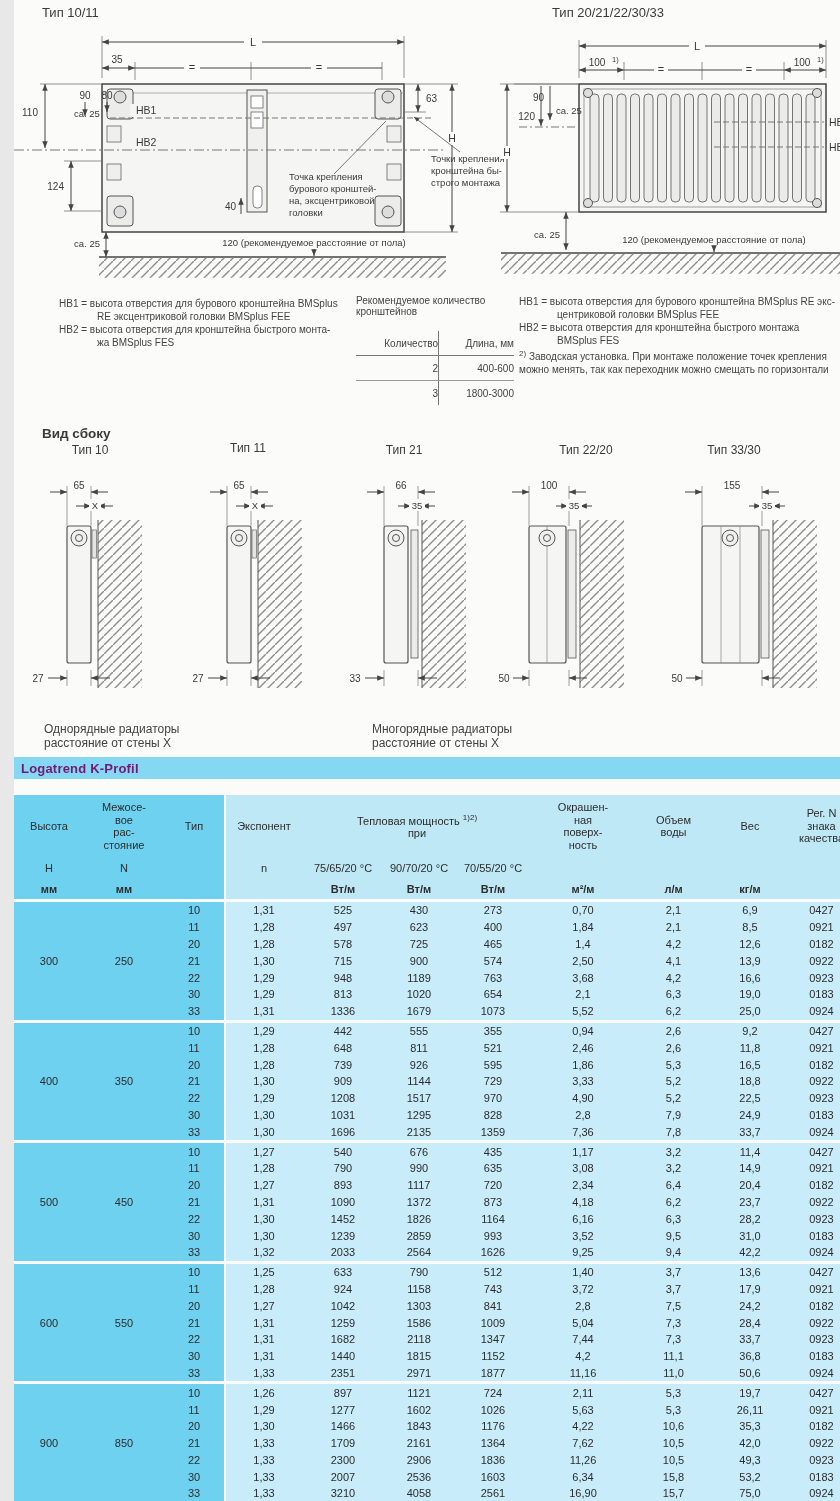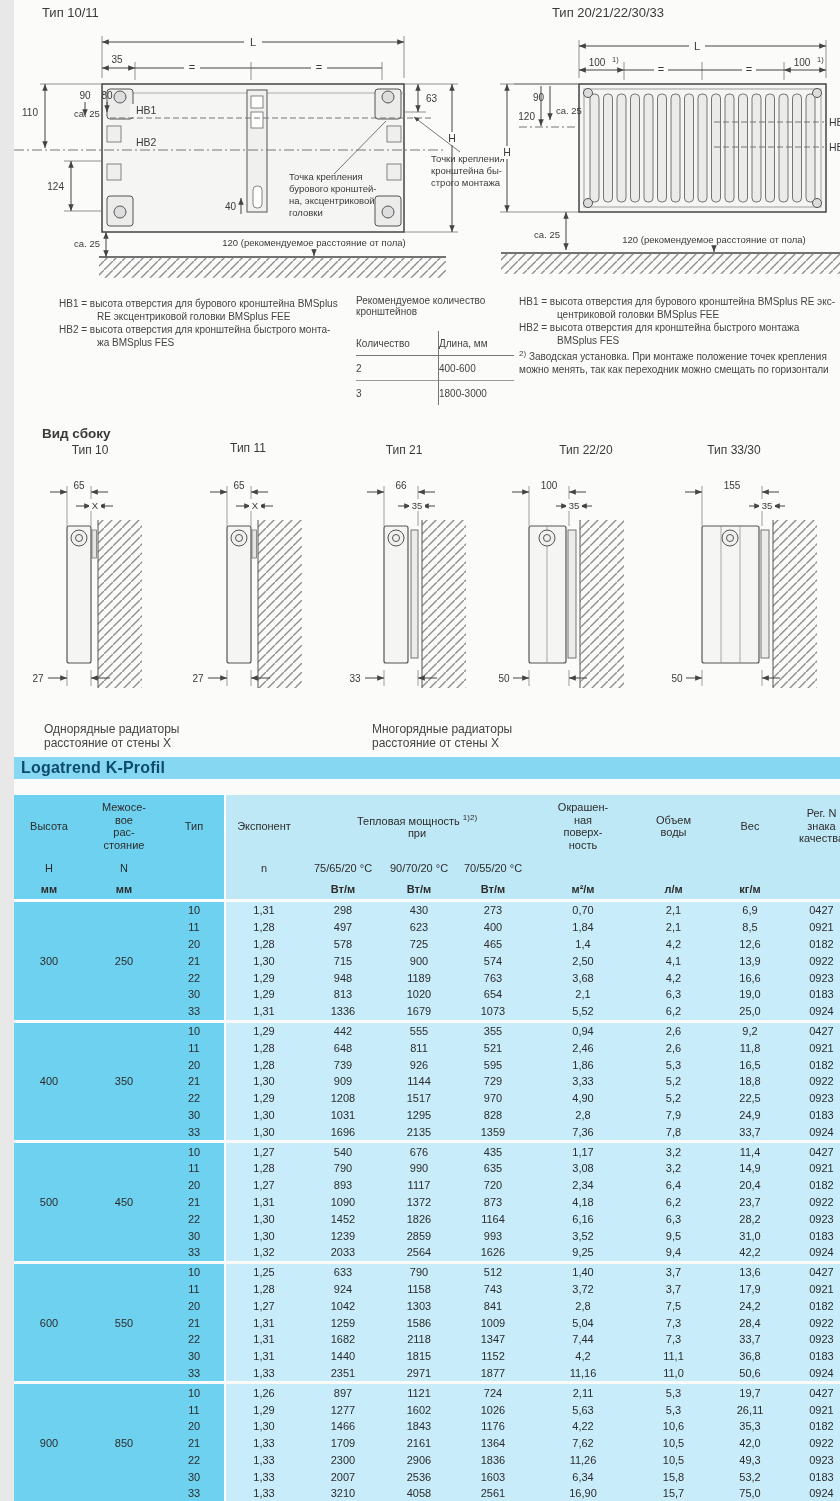--- a/index.html
+++ b/index.html
@@ -4,28 +4,28 @@
 <style>
   html,body{margin:0;padding:0;background:#e8e8e8;}
   .page{position:relative;width:840px;height:1501px;background:#fbfbfa;
         font-family:"Liberation Sans","DejaVu Sans",sans-serif;color:#333;overflow:hidden;margin-left:14px;
         --cols:70px 80px 60px 80px 78px 74px 74px 106px 75px 78px 65px;}
   svg text{fill:#3a3a3a;}
   .abs{position:absolute;}
   .note{font-size:10px;line-height:13px;color:#444;}
   .note .cont{padding-left:38px;}
   .bracket-tbl{font-size:10px;color:#444;}
-  .bracket-grid{display:grid;grid-template-columns:82px 76px;text-align:left;}
+  .bracket-grid{display:grid;grid-template-columns:82px 76px;text-align:right;}
   .bracket-grid .bh{padding:7px 0 6px 0;border-bottom:1px solid #777;}
   .bracket-grid .bc{padding:7px 0 6px 0;border-bottom:1px solid #999;}
   .bracket-grid .vline{border-left:1px solid #777;}
   .caption{font-size:12px;line-height:13.5px;color:#444;}
   .band{position:absolute;left:0;top:757px;width:840px;height:22px;background:#86d7f1;
         display:flex;align-items:center;}
-  .band span{color:#0c4a6e;font-weight:bold;font-size:16px;padding-left:7px;letter-spacing:.2px;}
+  .band span{color:#701a75;font-weight:bold;font-size:13px;padding-left:7px;letter-spacing:.2px;}
   .rtable{position:absolute;left:0;top:795px;width:840px;}
   .thead{position:relative;background:#bfe8f6;}
   .thead::before,.tgroup::before{content:"";position:absolute;left:0;top:0;bottom:0;width:210px;background:#6ed1ef;}
   .thead::after,.tgroup::after{content:"";position:absolute;left:210px;top:0;bottom:0;width:2px;background:#fff;}
   .hgrid{position:relative;z-index:1;display:grid;grid-template-columns:var(--cols);}
   .hrow1{height:62px;}.hrow2{height:22px;}.hrow3{height:20px;font-weight:bold;}
   .hcell{display:flex;flex-direction:column;align-items:center;justify-content:center;
          text-align:center;font-size:11px;line-height:12.5px;color:#2c2c2c;}
   .hspan3{grid-column:span 3;}
   .tbodyc{position:relative;}
@@ -469,21 +469,21 @@
         <div class="hcell"></div>
       </div>
     </div>
     <div class="tbodyc">
         <div class="tgroup">
           <div class="trow">
             <div class="tcell"></div>
             <div class="tcell"></div>
             <div class="tcell">10</div>
             <div class="tcell">1,31</div>
-            <div class="tcell">298</div>
+            <div class="tcell">525</div>
             <div class="tcell">430</div>
             <div class="tcell">273</div>
             <div class="tcell">0,70</div>
             <div class="tcell">2,1</div>
             <div class="tcell">6,9</div>
             <div class="tcell">0427</div>
           </div>
           <div class="trow">
             <div class="tcell"></div>
             <div class="tcell"></div>

